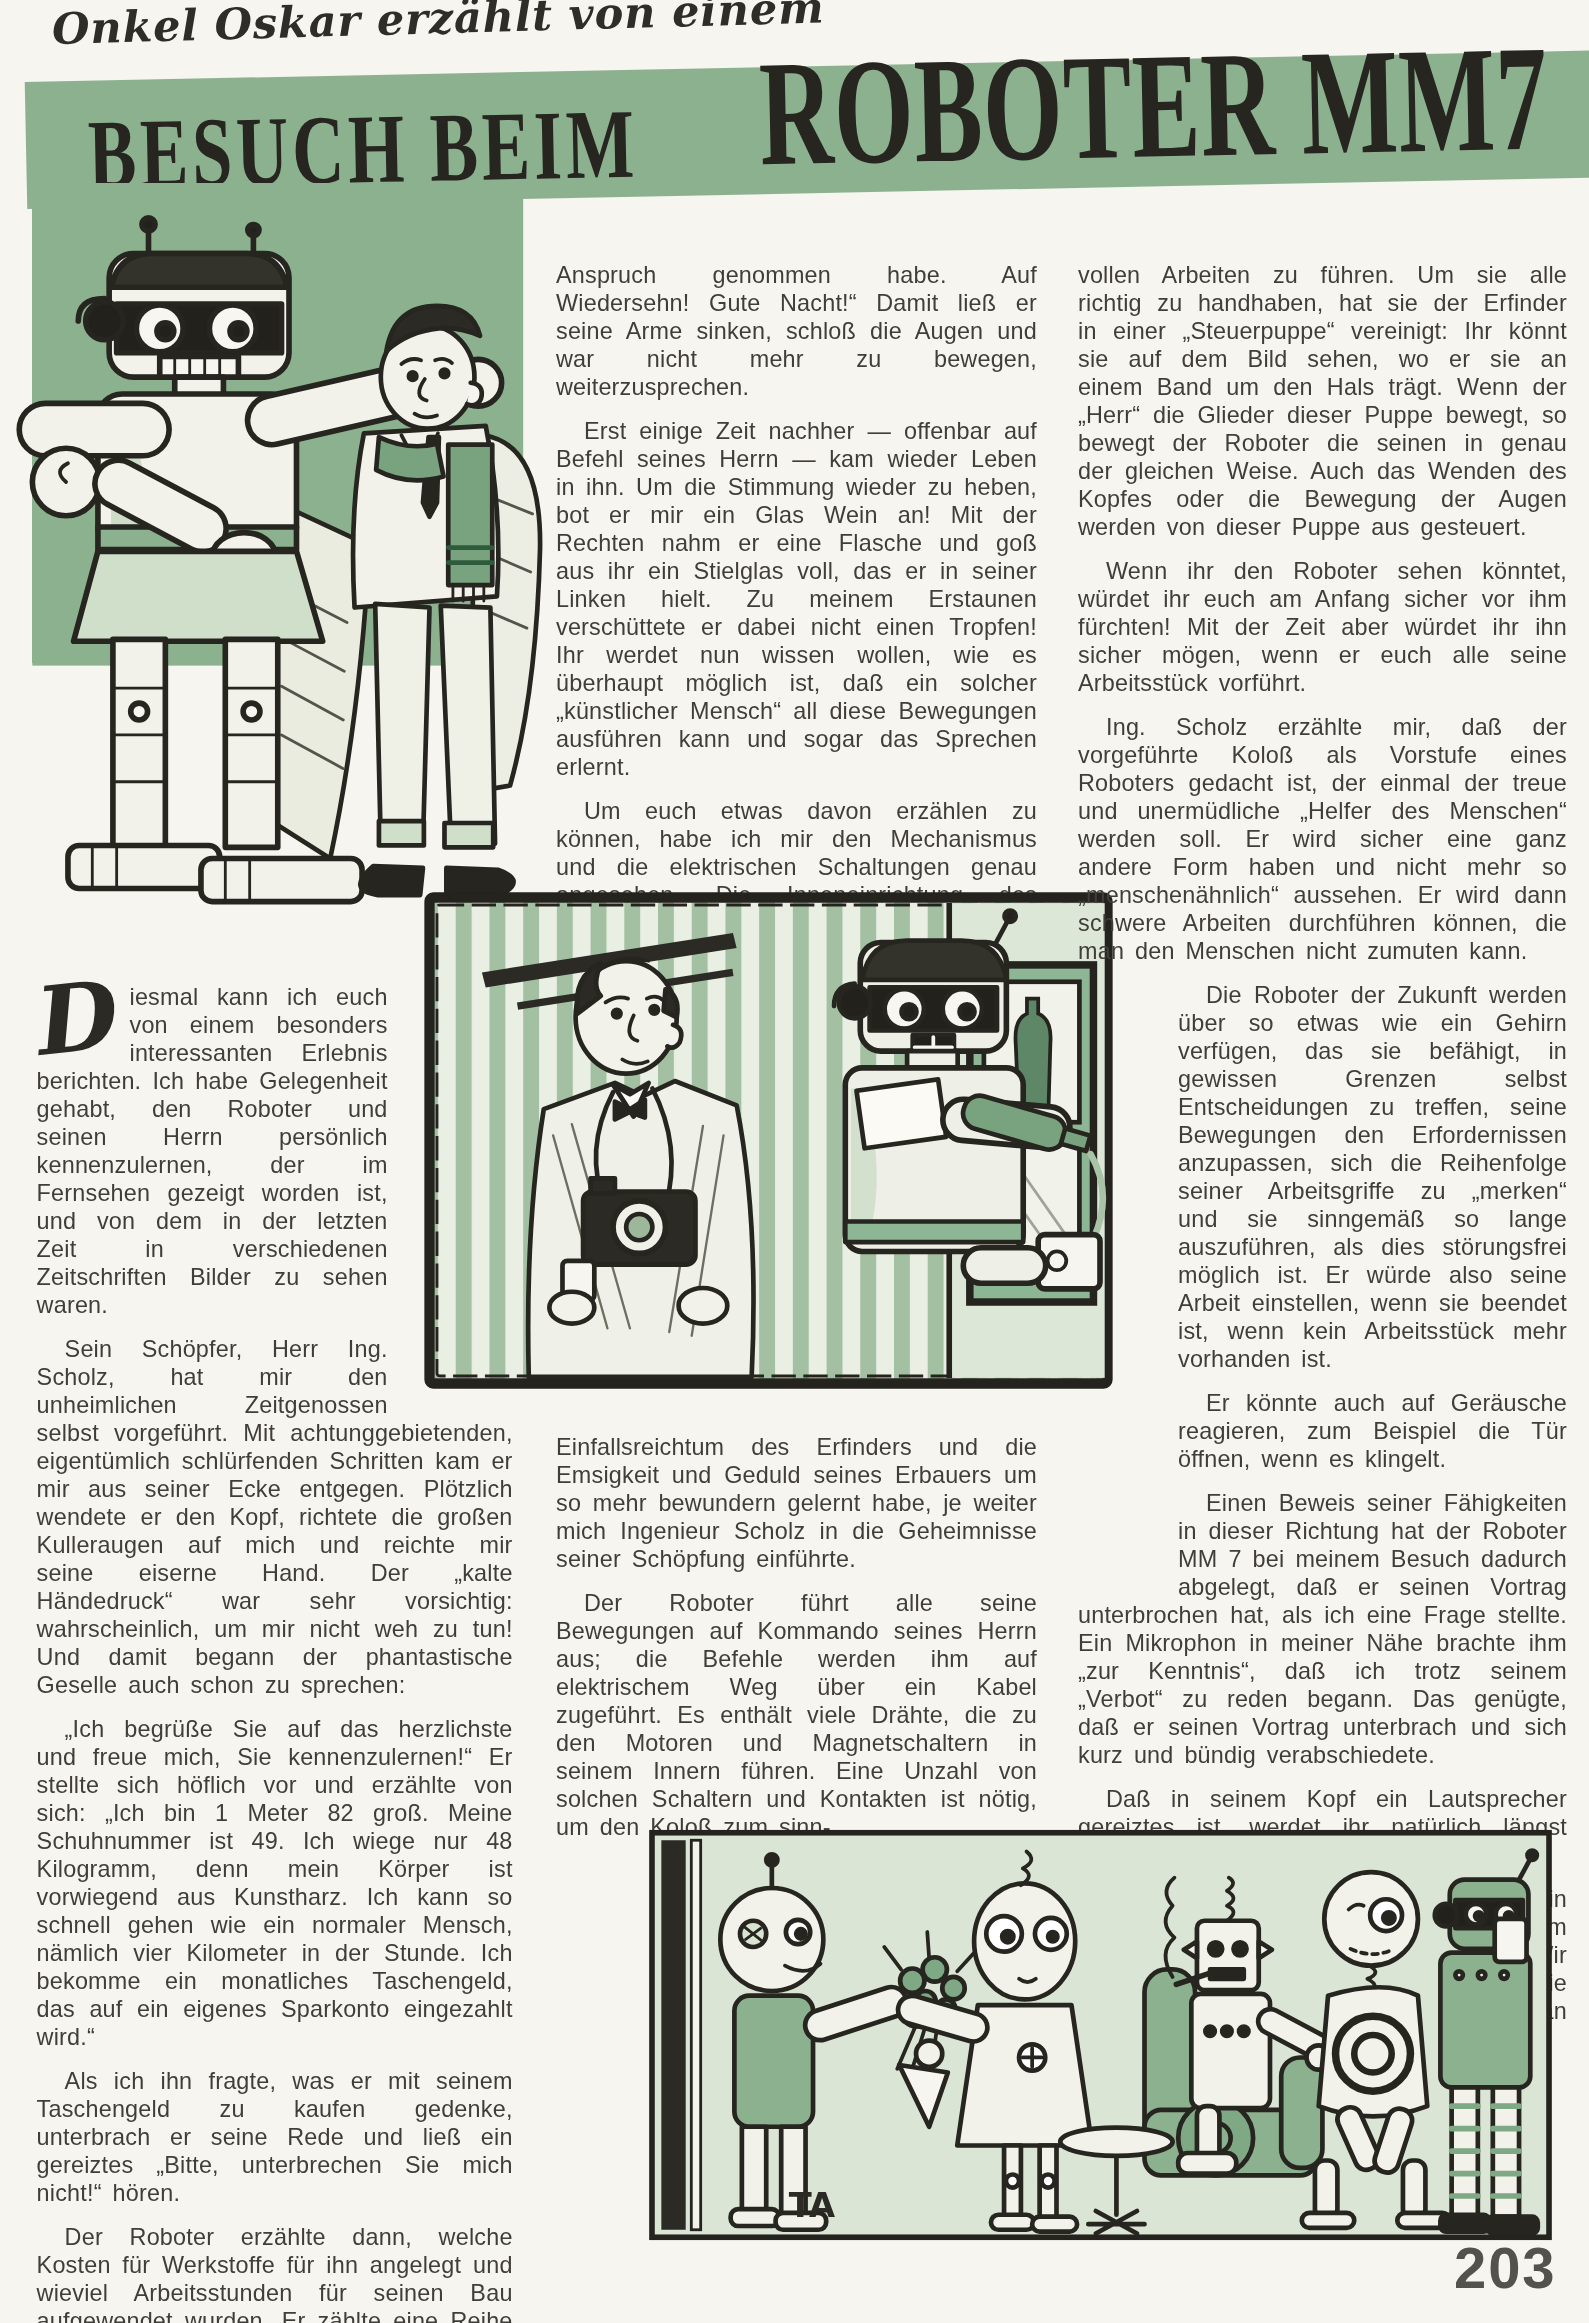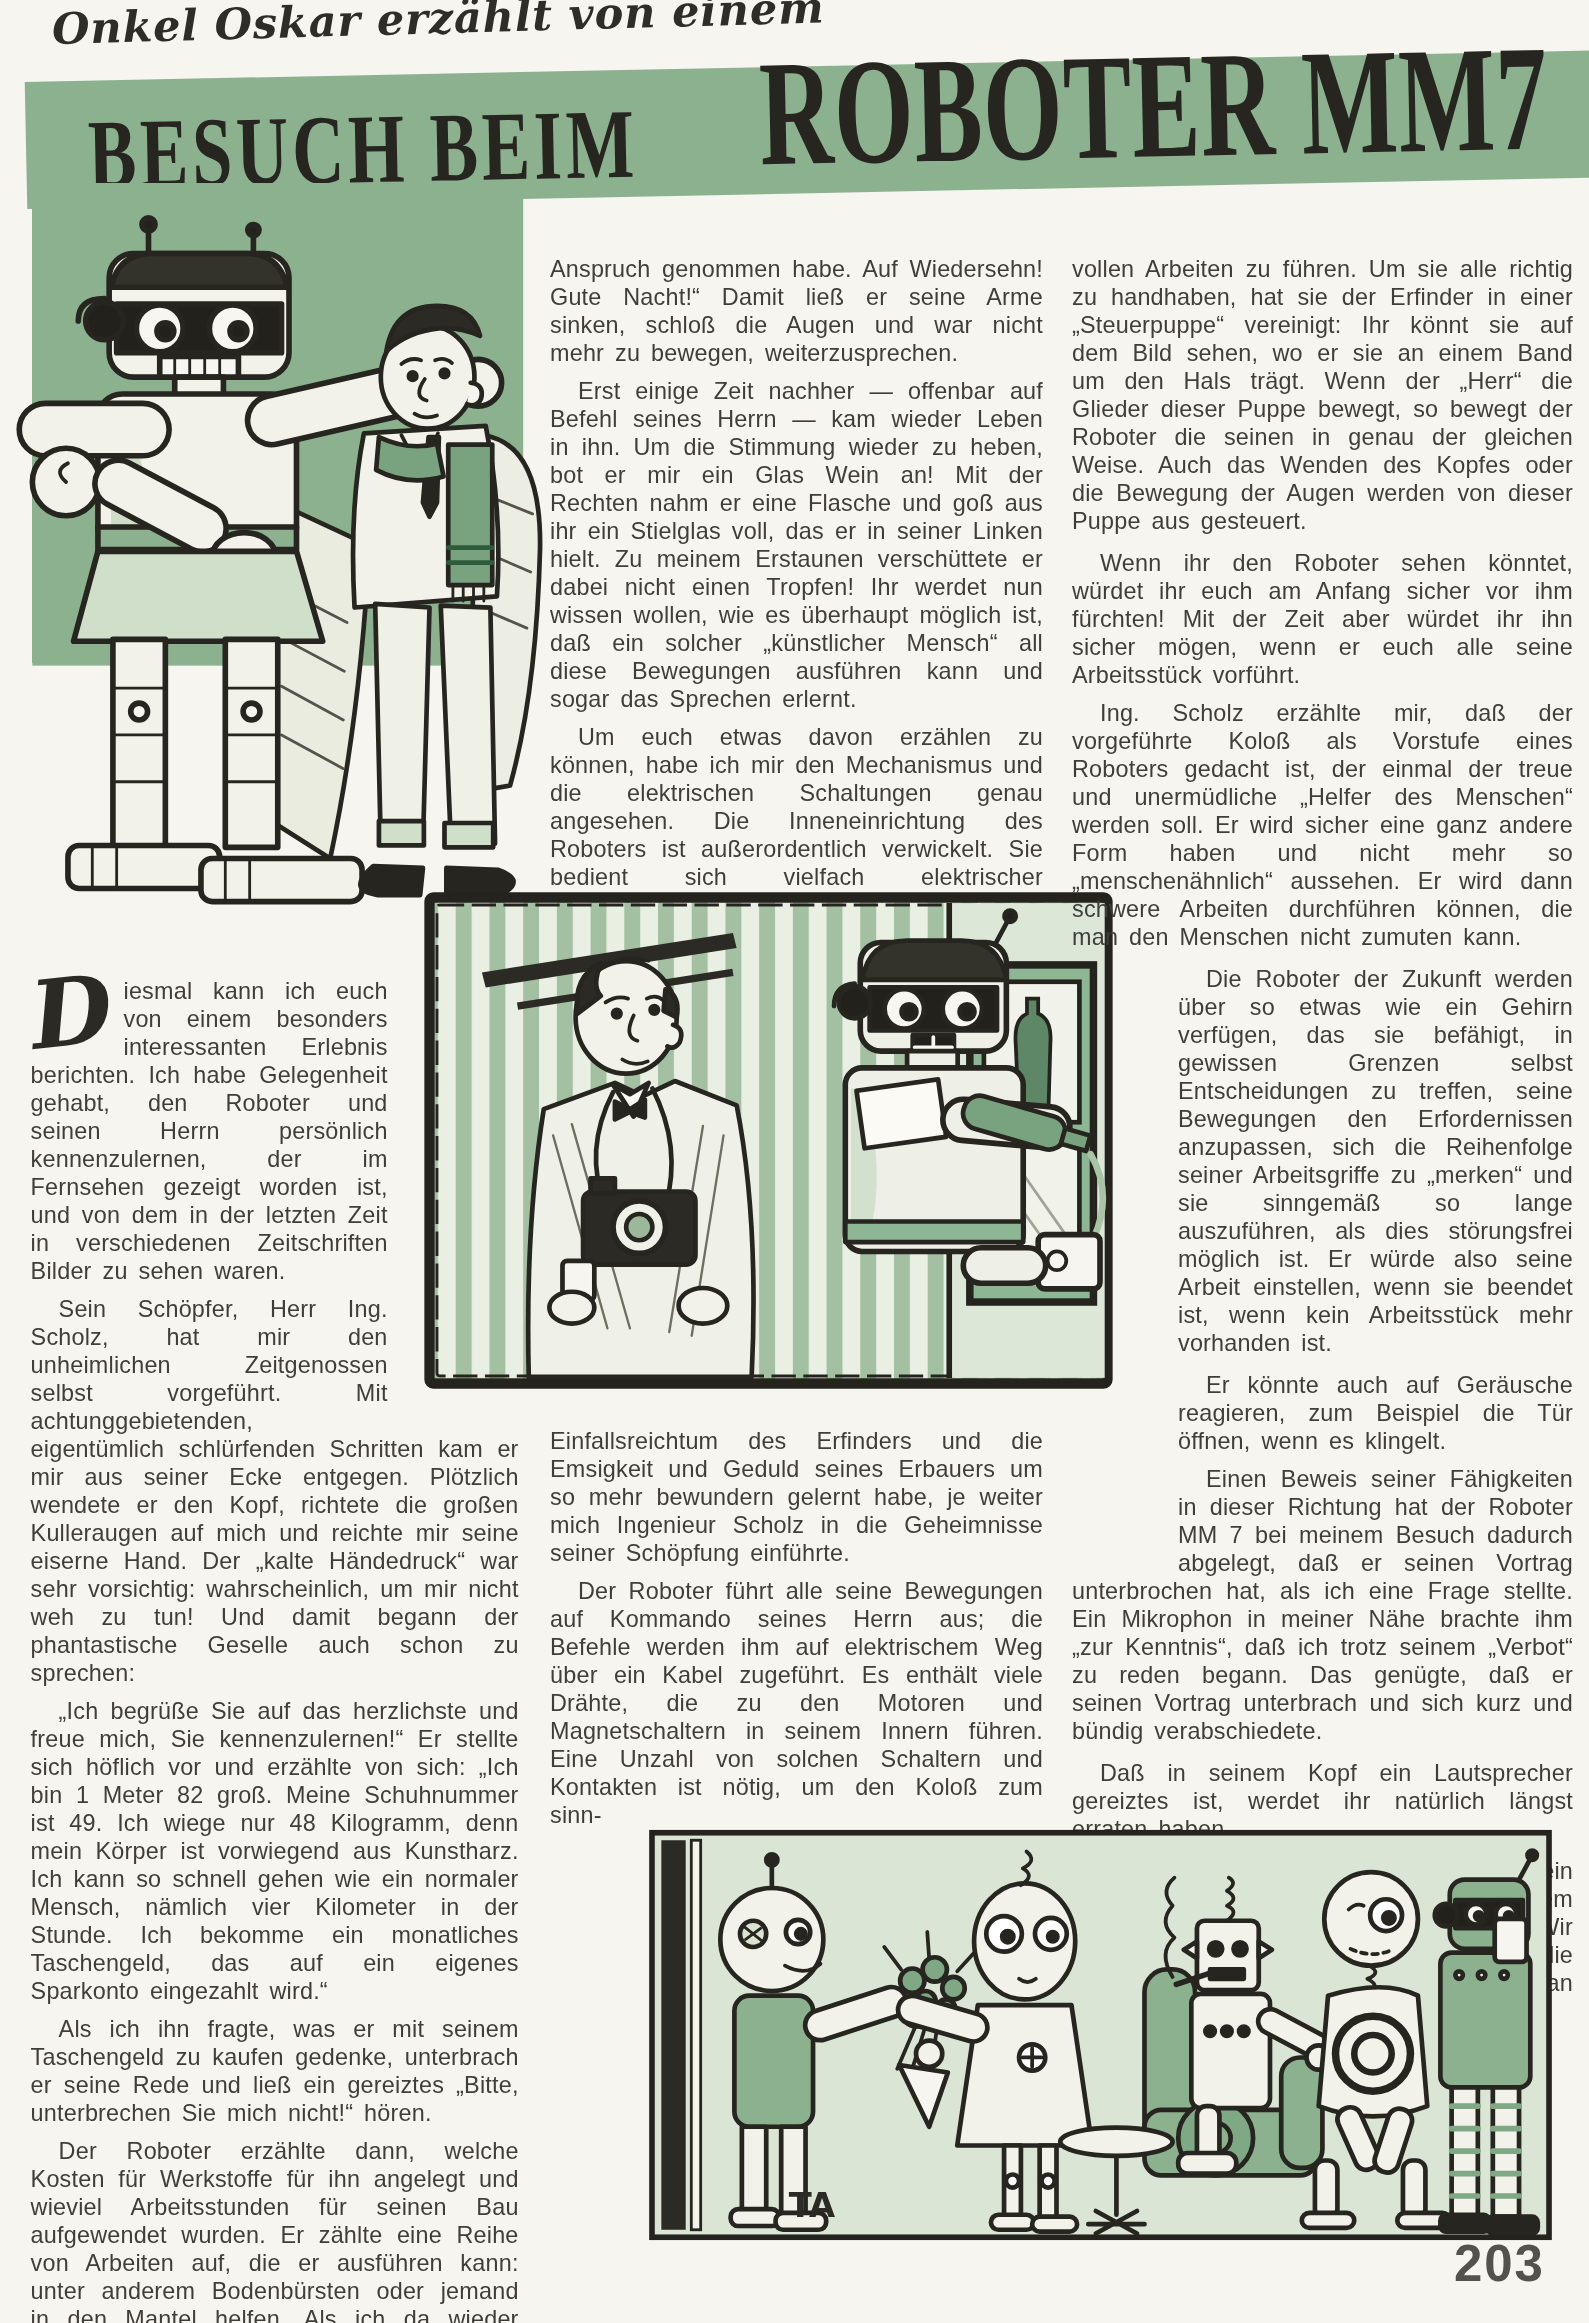--- a/index.html
+++ b/index.html
@@ -34,21 +34,21 @@
     font-size:142px; letter-spacing:0.9px; color:#26251f; line-height:127px;
     transform:scale(0.72,1.06); transform-origin:left bottom; white-space:nowrap;
   }
   .green-backdrop{
     position:absolute; left:32px; top:183px; width:491px; height:480px;
     background:#8cb18f;
   }
   
   .col{ position:absolute; }
   .col p{
-    margin:10px; font-size:23.4px; line-height:28px; text-align:justify;
+    margin:16px; font-size:23.4px; line-height:28px; text-align:justify;
     word-spacing:4.2px; letter-spacing:0.2px;
   }
   .col p.indent{ text-indent:28px; }
   .col p.gap{ margin-top:14px; }
   .col-left{ left:20.6px; top:967px; width:508px; }
   .col-mid-top{ left:540px; top:245px; width:513px; }
   .col-mid-bottom{ left:540px; top:1417px; width:513px; }
   .col-right{ left:1062px; top:245px; width:521px; }
   .intrude-right{ float:right; width:141px; height:443px; }
   .intrude-left{ float:left; width:116px; height:579px; margin-top:29px; }
@@ -59,21 +59,21 @@
     transform:rotate(-6deg);
   }
   
   .illus{ position:absolute; }
   .illus-coat{ left:7.5px; top:199px; width:562px; height:759px; }
   .illus-pour{ left:422px; top:890px; width:693px; height:501px; }
   .illus-party{ left:648px; top:1829px; width:905px; height:412px; }
   
   .page-number{
     position:absolute; left:1454px; top:2234px;
-    font-size:51px; font-weight:700; color:#53524c; letter-spacing:1.9px;
+    font-size:58px; font-weight:700; color:#53524c; letter-spacing:1.9px;
   }
 </style>
 </head>
 <body>
 
 <div class="page">
 
   <div class="kicker">Onkel Oskar erzählt von einem</div>
 
   <div class="banner">

